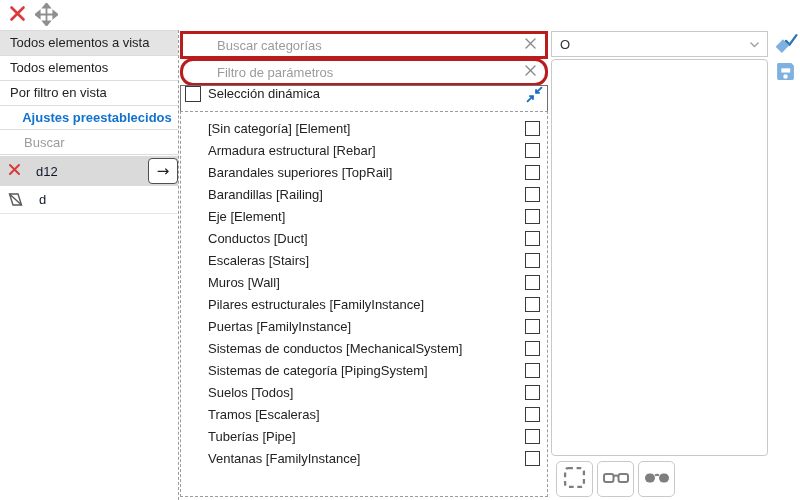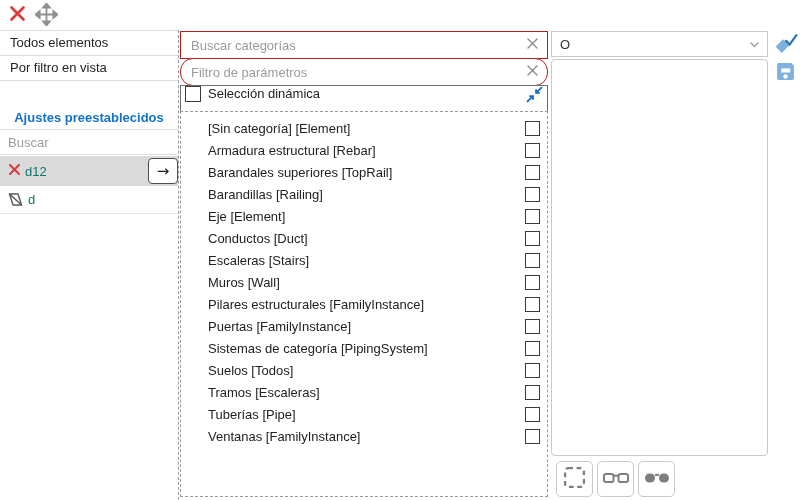--- a/index.html
+++ b/index.html
@@ -11,34 +11,34 @@
   .topbar { position:absolute; left:0; top:0; width:800px; height:30px; background:#fff; }
   .icon-btn { position:absolute; background:none; border:none; cursor:pointer; padding:0; display:flex; align-items:center; justify-content:center; }
   .close-btn { left:8px; top:6px; width:18px; height:18px; }
   .move-btn { left:35px; top:4px; width:23px; height:23px; }
 
   
   .left-sep { position:absolute; left:178px; top:30px; width:0; height:470px; border-right:1px dashed #9b9b9b; }
   .modes { position:absolute; left:0; top:30px; width:178px; border-top:1px solid #dcdcdc; }
   .mode-row { height:25px; line-height:24px; padding-left:10px; border-bottom:1px solid #dcdcdc; background:#fff; cursor:pointer; white-space:nowrap; }
   .mode-row.selected { background:#e4e4e4; }
-  .presets-title { position:absolute; left:0; top:107px; width:178px; height:21px; line-height:21px; text-align:center; font-weight:bold; color:#1272ce; }
+  .presets-title { position:absolute; left:8px; top:107px; width:178px; height:21px; line-height:21px; text-align:center; font-weight:bold; color:#1272ce; }
   .preset-search { position:absolute; left:0; top:129px; width:178px; height:26px; border-top:1px solid #dcdcdc; border-bottom:1px solid #dcdcdc; display:flex; align-items:center; }
-  .preset-search input { flex:1; border:none; outline:none; height:22px; padding-left:8px; font:inherit; color:#222; background:transparent; }
+  .preset-search input { flex:1; border:none; outline:none; height:22px; padding-left:24px; font:inherit; color:#222; background:transparent; }
   .preset-search input::placeholder { color:#9b9b9b; }
   .clear-x { background:none; border:none; cursor:pointer; padding:0 8px 0 4px; display:flex; align-items:center; }
   .history { position:absolute; left:0; top:156px; width:178px; }
   .hist-row { position:relative; display:flex; align-items:center; height:30px; padding-left:7px; cursor:pointer; }
   .hist-row.selected { background:#dadada; }
   .hist-row.plain { height:28px; border-bottom:1px solid #e6e6e6; }
-  .hist-label { margin-left:4px; color:#0f766e; }
+  .hist-label { margin-left:15px; color:#0f172a; }
   .apply-btn { position:absolute; right:0px; top:2px; width:30px; height:26px; background:#fff; border:1px solid #4f4f4f; border-radius:4px; cursor:pointer; font-size:15px; line-height:1; color:#222; display:flex; align-items:center; justify-content:center; font-family:"DejaVu Sans",sans-serif; }
 
   
-  .filter-input { position:absolute; left:180px; width:368px; height:28px; border:1px solid #b91c1c; background:#fff; display:flex; align-items:center; }
+  .filter-input { position:absolute; left:180px; width:368px; height:28px; border:3px solid #b91c1c; background:#fff; display:flex; align-items:center;padding-left:24px; }
   .filter-input input { flex:1; border:none; outline:none; height:24px; padding-left:10px; font:inherit; color:#222; background:transparent; }
   .filter-input input::placeholder { color:#9b9b9b; }
   .fi-1 { top:31px; }
   .fi-2 { top:58px;border-radius:13px; }
   .dyn-row { position:absolute; left:180px; top:85px; width:368px; height:26px; border:1px solid #6f6f6f; border-bottom:none; background:#fff; display:flex; align-items:flex-start; padding-left:4px; }
   .checkbox { display:inline-block; width:16px; height:16px; border:1.5px solid #3a3a3a; background:#fff; cursor:pointer; flex:none; }
   .dyn-label { margin-left:7px; flex:1; }
   .collapse-btn { background:none; border:none; cursor:pointer; padding:0 4px 0 0; display:flex; align-items:center; }
   .cat-list { position:absolute; left:180px; top:111px; width:368px; height:386px; border:1px dashed #9b9b9b; background:#fff; padding-top:5px; overflow:hidden; }
   .cat-row { display:flex; align-items:center; height:22px; cursor:default; }
@@ -84,20 +84,21 @@
               <polygon points="21.5,11 17.5,7.8 17.5,14.2"></polygon>
             </g>
           </svg>
       </span>
     </button>
   </div>
 
   <div class="left-sep"></div>
 
   <div class="modes">
+    <div class="mode-row selected">Todos elementos a vista</div>
     <div class="mode-row">Todos elementos</div>
     <div class="mode-row">Por filtro en vista</div>
   </div>
 
   <div class="presets-title">Ajustes preestablecidos</div>
 
   <div class="preset-search">
     <input type="text" placeholder="Buscar" style="">
     <button class="clear-x">
       <span>
@@ -217,20 +218,24 @@
       </div>
     <div class="cat-row">
         <span class="cat-label">Pilares estructurales [FamilyInstance]</span>
         <span class="cat-check" role="checkbox" aria-checked="false"></span>
       </div>
     <div class="cat-row">
         <span class="cat-label">Puertas [FamilyInstance]</span>
         <span class="cat-check" role="checkbox" aria-checked="false"></span>
       </div>
     <div class="cat-row">
+        <span class="cat-label">Sistemas de conductos [MechanicalSystem]</span>
+        <span class="cat-check" role="checkbox" aria-checked="false"></span>
+      </div>
+    <div class="cat-row">
         <span class="cat-label">Sistemas de categoría [PipingSystem]</span>
         <span class="cat-check" role="checkbox" aria-checked="false"></span>
       </div>
     <div class="cat-row">
         <span class="cat-label">Suelos [Todos]</span>
         <span class="cat-check" role="checkbox" aria-checked="false"></span>
       </div>
     <div class="cat-row">
         <span class="cat-label">Tramos [Escaleras]</span>
         <span class="cat-check" role="checkbox" aria-checked="false"></span>

